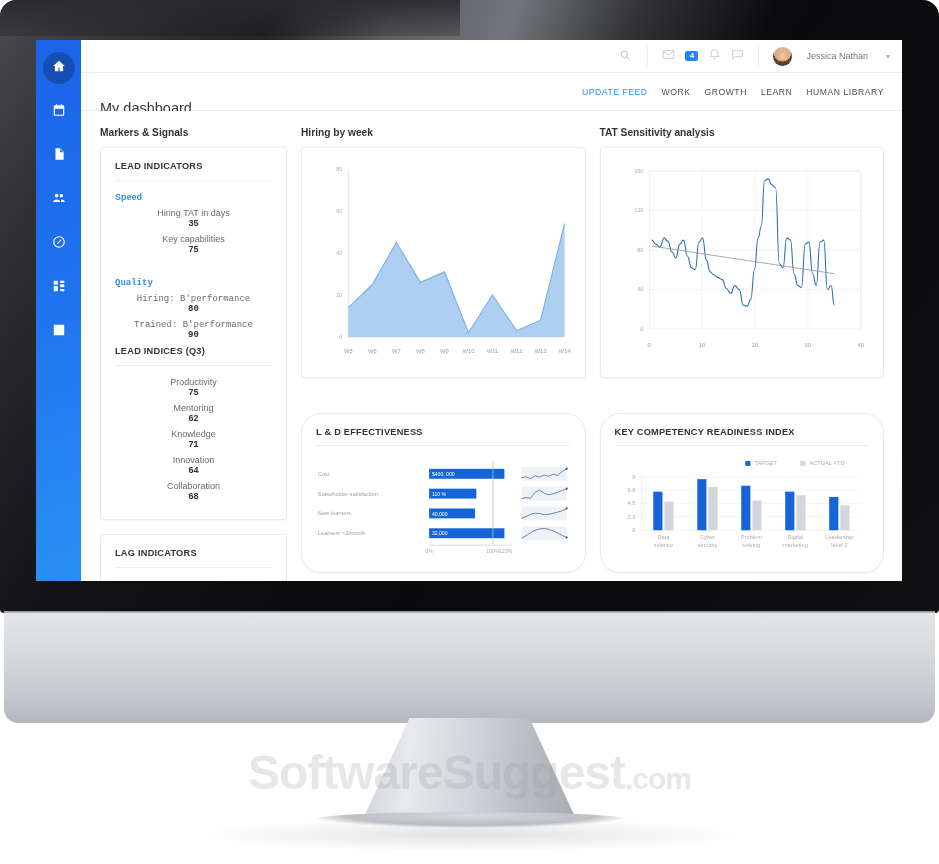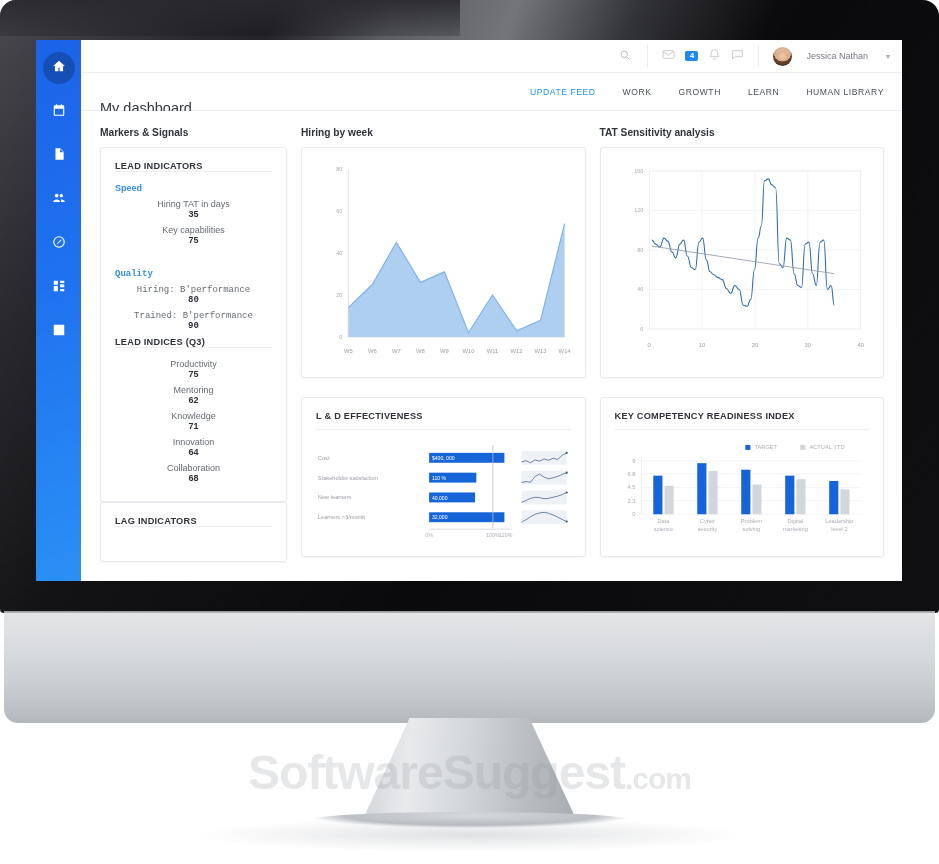--- a/index.html
+++ b/index.html
@@ -119,21 +119,21 @@
     background: radial-gradient(circle at 50% 60%, #f0cdb0 0%, #dfb08e 60%, rgba(0,0,0,0) 62%);
   }
   .user-name { font-size: 9px; color: #767b84; white-space: nowrap; }
   .caret { font-size: 8px; color: #a6aab2; margin-left: 4px; }
 
   .titlebar {
     height: 38px; flex: 0 0 38px; display: flex; align-items: center;
     border-bottom: 1px solid #ededf0; padding: 0 18px 0 19px; background: #fff;
   }
   .page-title { font-size: 14.5px; color: #33373d; font-weight: normal; margin-top: 32px; }
-  .navtabs { margin-left: auto; display: flex; align-items: center; gap: 27px; }
+  .navtabs { margin-left: auto; display: flex; align-items: center; gap: 14px; }
   .navtab {
     font-size: 8.6px; letter-spacing: 0.55px; color: #4a4f57; cursor: pointer;
     text-transform: uppercase; white-space: nowrap;
   }
   .navtab.active { color: #1e90f5; }
 
   .content {
     flex: 1; padding: 16px 18px 0 19px; background: #fff; overflow: hidden;
     display: grid; grid-template-columns: 187px 1fr 1fr; gap: 14px;
     grid-template-rows: auto auto; align-content: start;
@@ -144,38 +144,38 @@
   .card {
     background: #fff; border: 1px solid #e9eaee; border-radius: 3px;
     box-shadow: 0 1px 2px rgba(40,45,60,0.05);
   }
 
   
   .col-left { grid-row: 1 / span 2; display: flex; flex-direction: column; }
   .panel { padding: 13px 14px 12px 14px; }
   .panel-title {
     font-size: 9.2px; font-weight: bold; color: #2f333a; letter-spacing: 0.25px;
-    border-bottom: 1px solid #eceef1; margin-bottom: 11px;
+    padding-bottom: 9px; border-bottom: 1px solid #eceef1; margin-bottom: 11px;
   }
   .grp-title { font-size: 9px; color: #2f8fe8; font-weight: bold; margin: 0 0 6px 0; }
   .kv { display: flex; justify-content: space-between; align-items: center; margin-bottom: 6px; flex-direction: column; }
   .kv .k { font-size: 9px; color: #656a72; }
   .kv .v { font-size: 9px; color: #2c3038; font-weight: bold; }
   .grp + .grp { margin-top: 24px; font-family: Liberation Mono, monospace; }
   .panel-sub { margin-top: 4px; }
 
   
   .chart-card { padding: 13px 13px 10px 13px; height: 231px; display: flex; flex-direction: column; }
   .chart-card svg { flex: 1; width: 100%; display: block; }
 
   .card-title-in {
     font-size: 9.2px; font-weight: bold; color: #2f333a; letter-spacing: 0.25px;
     padding-bottom: 8px; border-bottom: 1px solid #eceef1; margin-bottom: 9px;
   }
-  .wide-card { padding: 13px 14px 14px 14px; height: 160px; display: flex; flex-direction: column; }
+  .wide-card { padding: 13px 14px 14px 14px; height: 160px; display: flex; flex-direction: column; border-radius: 20px; }
   .wide-card .body { flex: 1; min-height: 0; }
   .wide-card .body svg { width: 100%; height: 100%; display: block; }
 
   .tick { font-size: 5.6px; fill: #a9adb5; font-family: "Liberation Sans", sans-serif; }
   .tick-lg { font-size: 6px; fill: #9ca0a8; font-family: "Liberation Sans", sans-serif; }
 </style>
 </head>
 <body>
 
 <div class="monitor-scene">
@@ -343,21 +343,21 @@
                   <span class="k">Innovation</span>
                   <span class="v">64</span>
                 </div>
                 <div class="kv">
                   <span class="k">Collaboration</span>
                   <span class="v">68</span>
                 </div>
               </div>
             </div>
 
-            <div class="card panel" style="height:60px;">
+            <div class="card panel" style="margin-top:14px;height:60px;">
               <div class="panel-title">LAG INDICATORS</div>
             </div>
           </div>
 
           <div>
             <div class="sec-head">Hiring by week</div>
             <div class="card chart-card">
               <svg viewBox="0 0 262 206" preserveAspectRatio="none">
                 <g id="hiring-yticks">
                     <text x="28" y="178" text-anchor="end" class="tick">0</text>

